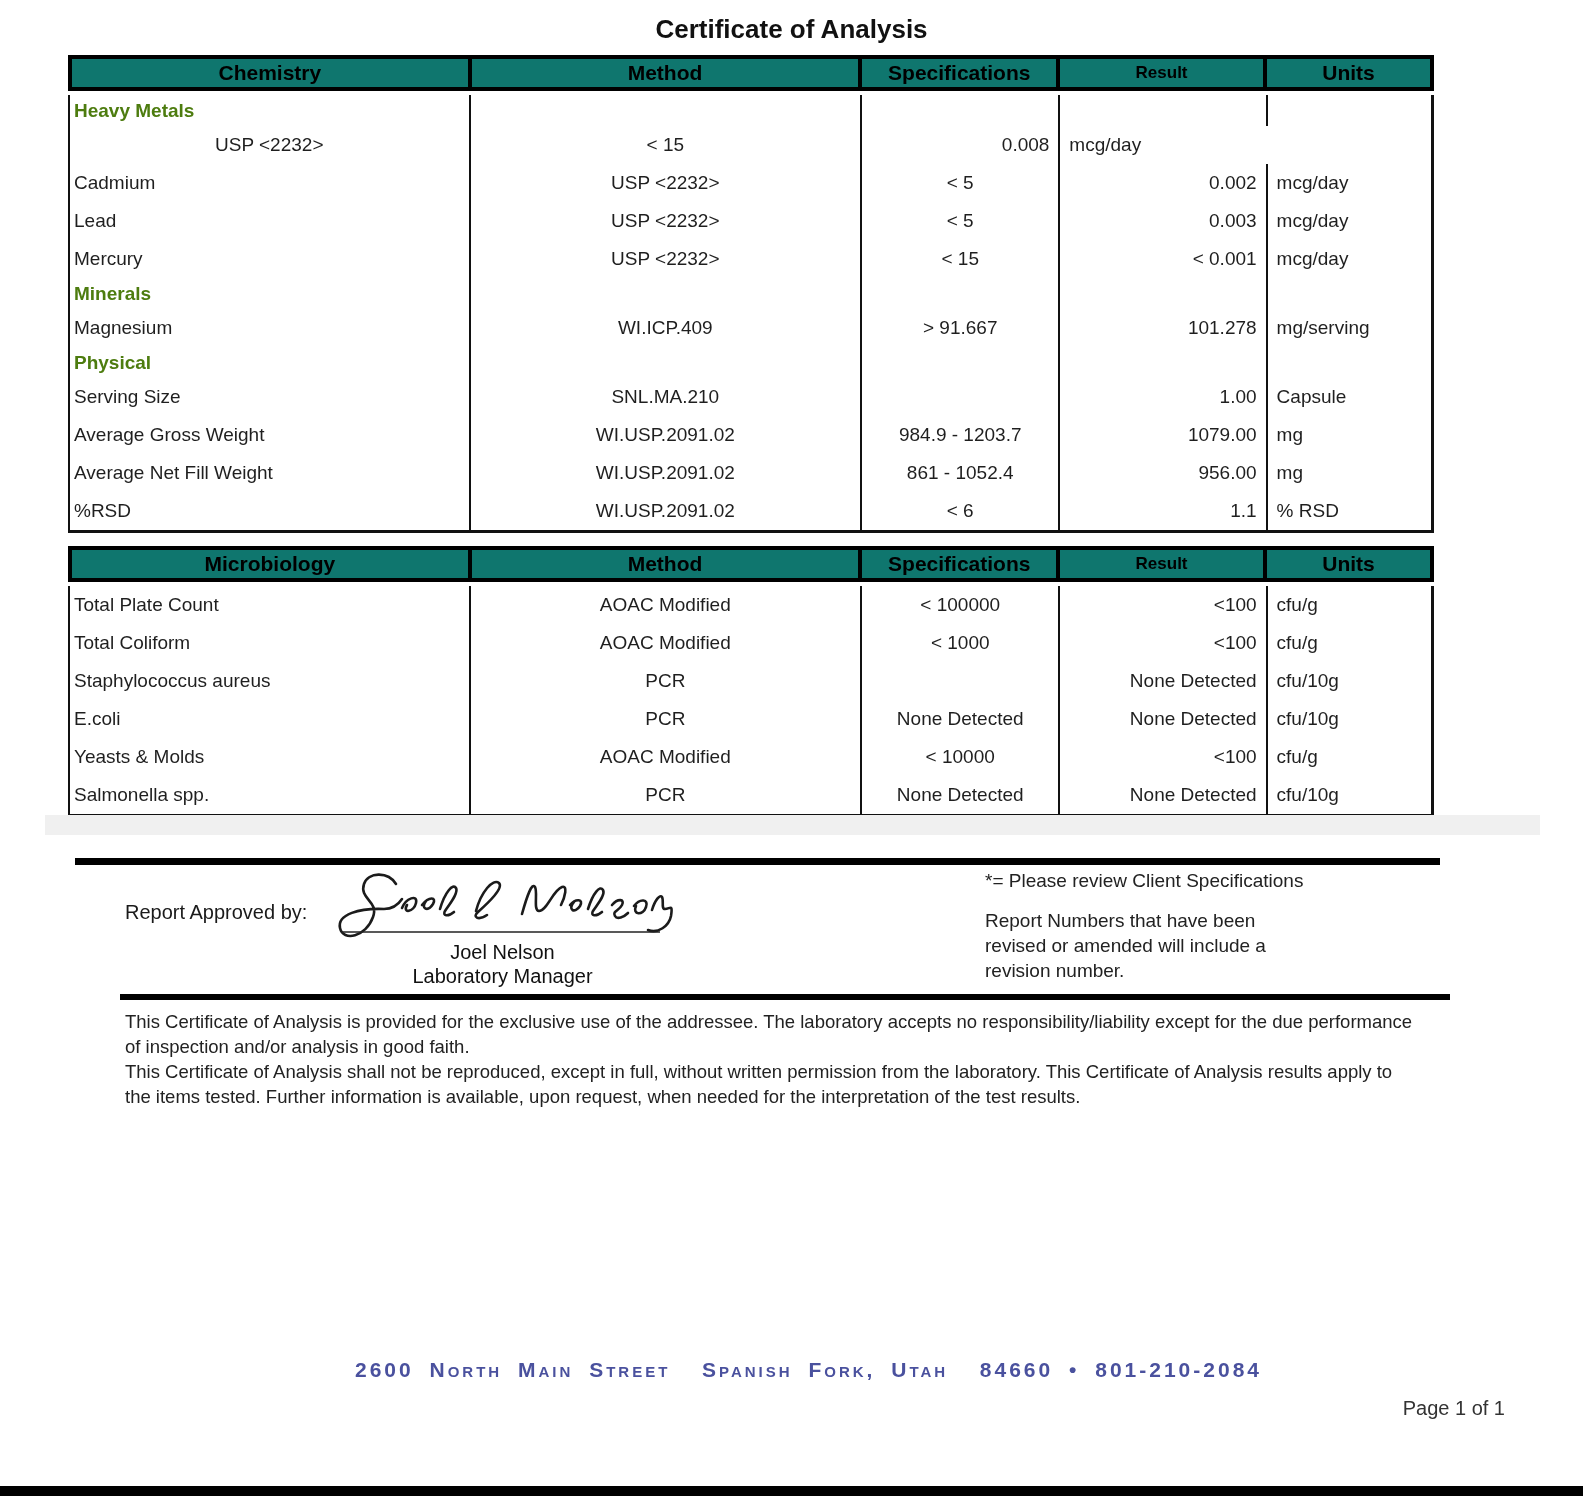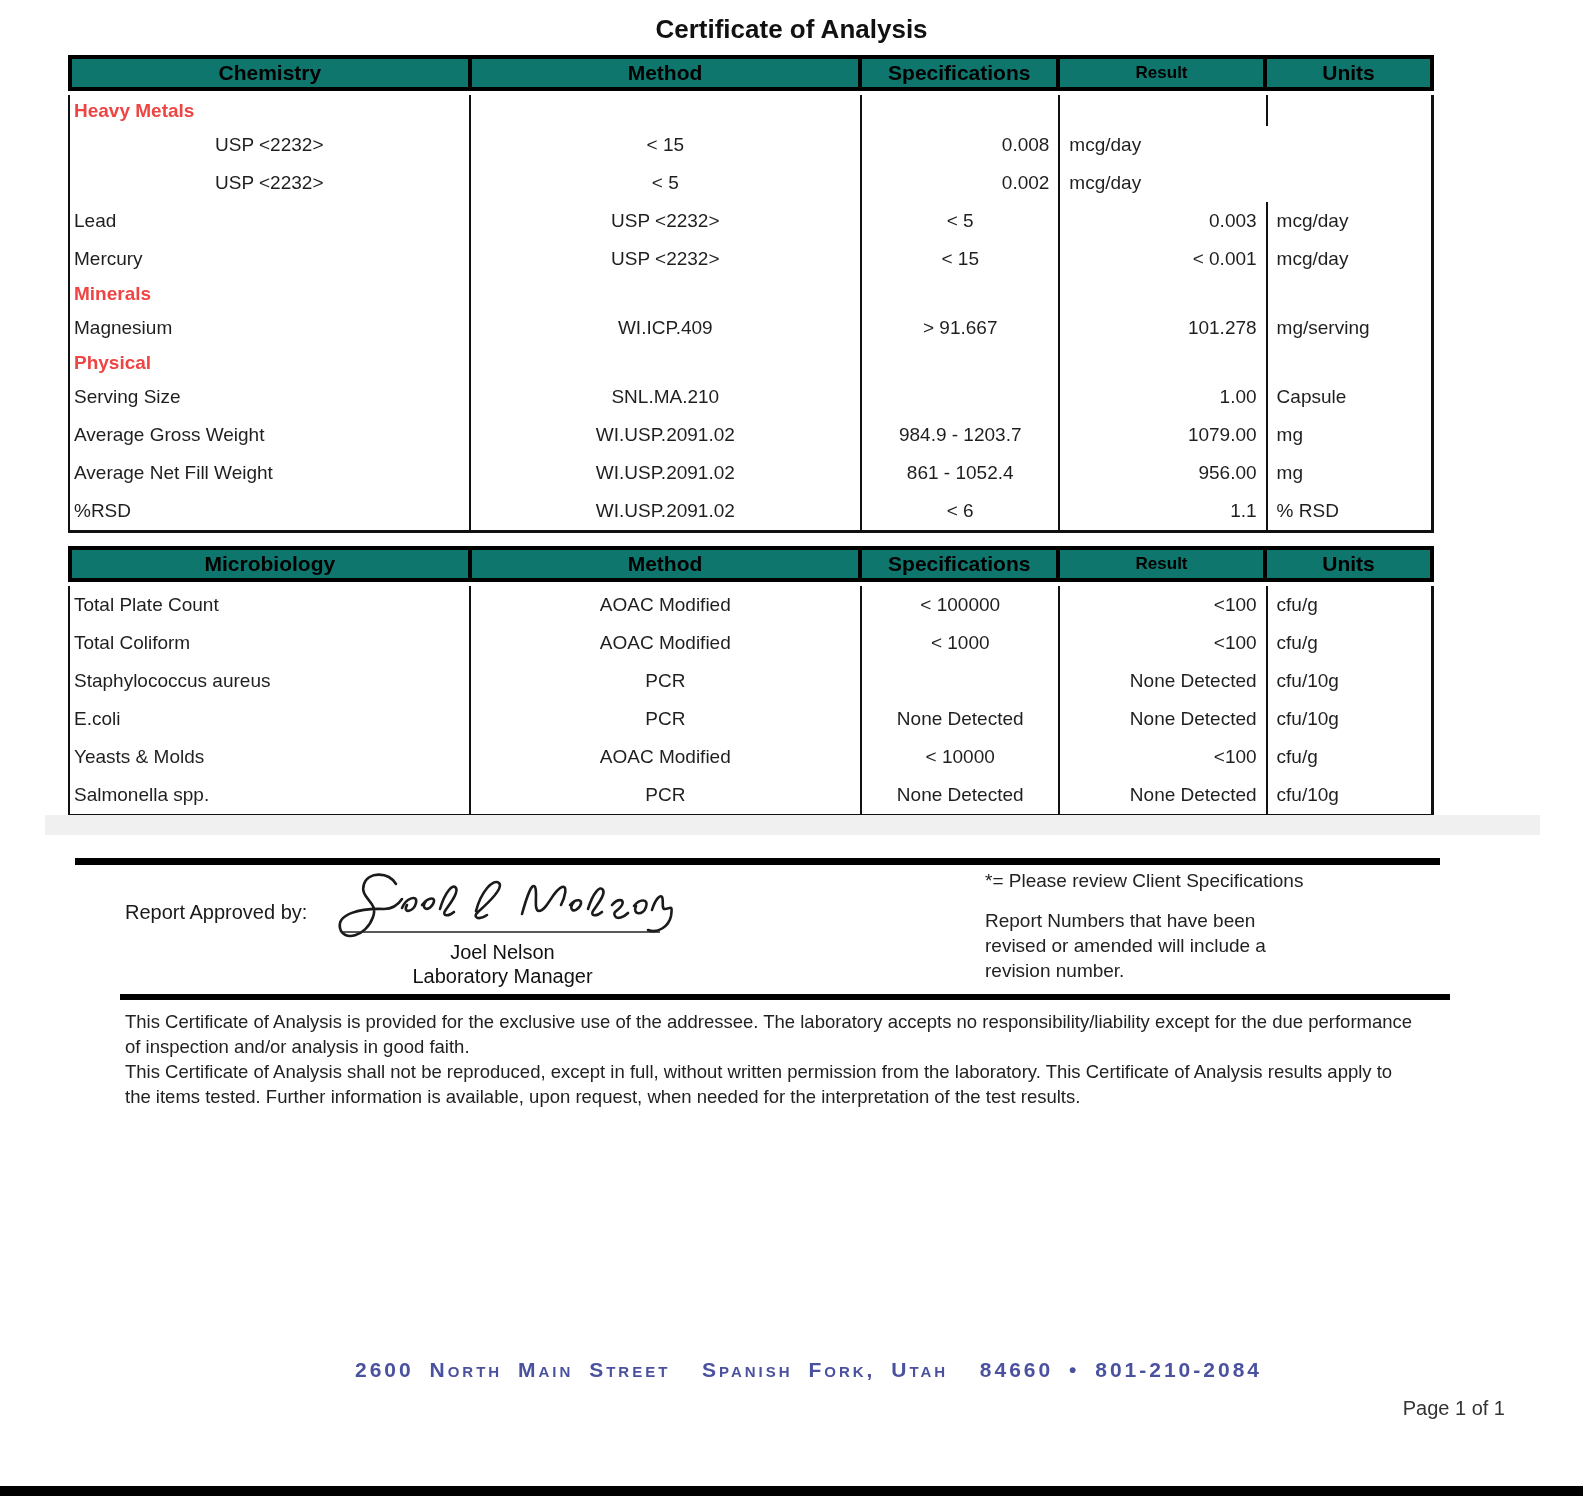--- a/index.html
+++ b/index.html
@@ -46,21 +46,21 @@
     display:flex;align-items:center;
     font-size:19px;color:#1f1f1f;
     border-right:2px solid #111;
     overflow:hidden;white-space:nowrap;
   }
   .cell:last-child{border-right:none;}
   .cell.col0{padding-left:4px;}
   .cell.col1,.cell.col2{justify-content:center;}
   .cell.col3{justify-content:flex-end;padding-right:9px;}
   .cell.col4{padding-left:9px;}
-  .cell.section-label{font-weight:700;color:#ef4444;}
+  .cell.section-label{font-weight:700;color:#4d7c0f;}
   
   .gray-band{position:absolute;left:45px;top:815px;width:1495px;height:20px;background:#f0f0f0;}
   
   .rule{position:absolute;background:#000;}
   .rule-top{left:75px;top:858px;width:1365px;height:7px;}
   .rule-bottom{left:120px;top:994px;width:1330px;height:6px;}
   
   .approved-label{position:absolute;left:125px;top:901px;font-size:20px;color:#1a1a1a;}
   .signature-wrap{position:absolute;left:330px;top:868px;width:345px;height:80px;}
   .sig-caption{position:absolute;left:330px;width:345px;text-align:center;font-size:20px;color:#111;}
@@ -111,20 +111,21 @@
           <div class="cell col3"></div>
           <div class="cell col4"></div>
         </div>
         <div class="trow data-row">
           <div class="cell col1">USP &lt;2232&gt;</div>
           <div class="cell col2">&lt; 15</div>
           <div class="cell col3">0.008</div>
           <div class="cell col4">mcg/day</div>
         </div>
         <div class="trow data-row">
+          <div class="cell col0">Cadmium</div>
           <div class="cell col1">USP &lt;2232&gt;</div>
           <div class="cell col2">&lt; 5</div>
           <div class="cell col3">0.002</div>
           <div class="cell col4">mcg/day</div>
         </div>
         <div class="trow data-row">
           <div class="cell col0">Lead</div>
           <div class="cell col1">USP &lt;2232&gt;</div>
           <div class="cell col2">&lt; 5</div>
           <div class="cell col3">0.003</div>

